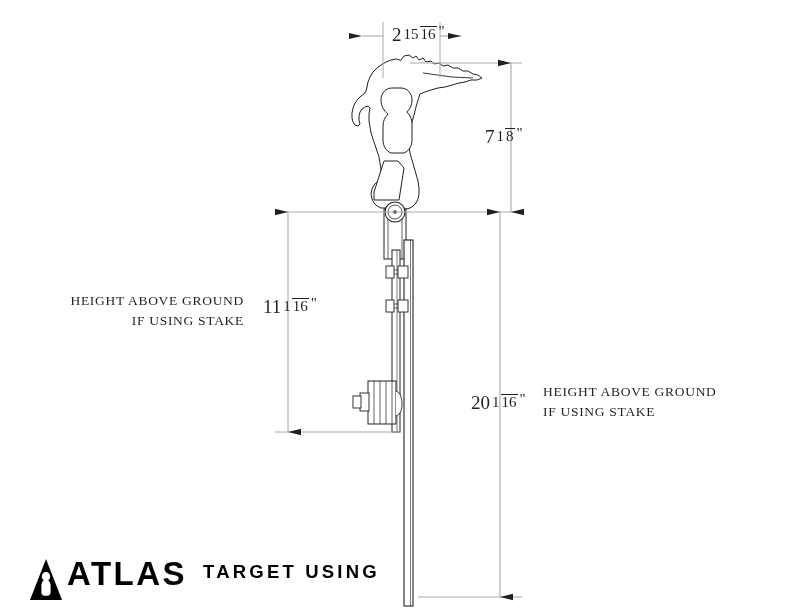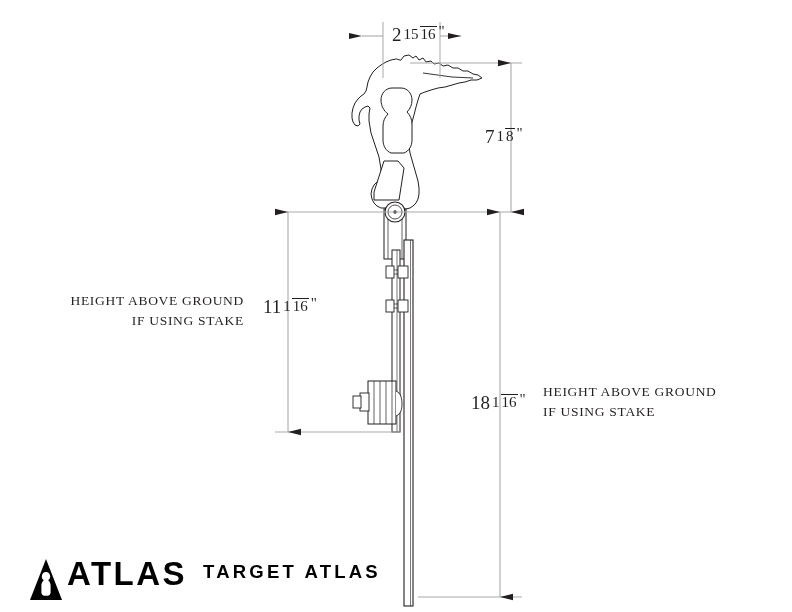--- a/index.html
+++ b/index.html
@@ -278,37 +278,37 @@
   <div class="dim-text" style="left:263px; top:297px;">
     <span class="dim-whole">11</span>
     <span class="frac">
       <span class="num">1</span>
       <span class="den">16</span>
     </span>
     <span class="inch-mark">"</span>
   </div>
 
   <div class="dim-text" style="left:471px; top:393px;">
-    <span class="dim-whole">18</span>
+    <span class="dim-whole">20</span>
     <span class="frac">
       <span class="num">1</span>
       <span class="den">16</span>
     </span>
     <span class="inch-mark">"</span>
   </div>
 
   <div class="note right-align" style="left:52px; top:291px; width:192px;">
     <div>HEIGHT ABOVE GROUND</div>
     <div>IF USING STAKE</div>
   </div>
 
   <div class="note" style="left:543px; top:382px;">
     <div>HEIGHT ABOVE GROUND</div>
     <div>IF USING STAKE</div>
   </div>
 
   <div id="logo-wrap">
     <div style="width:42px; height:46px;"></div>
     <div id="logo-text">ATLAS</div>
-    <div id="logo-sub">TARGET ATLAS</div>
+    <div id="logo-sub">TARGET USING</div>
   </div>
 
 </div>
 
 </body></html>

